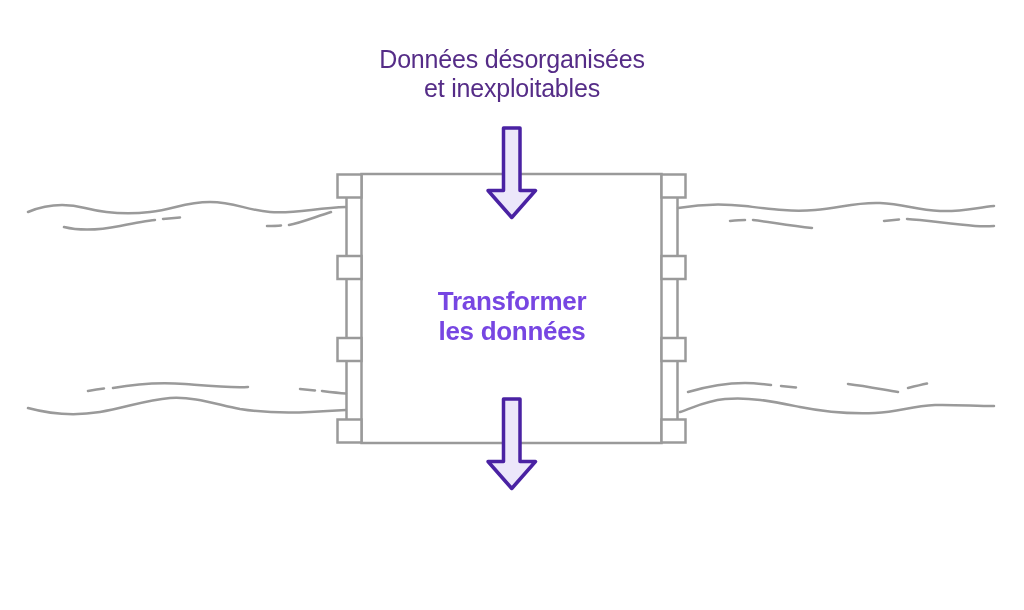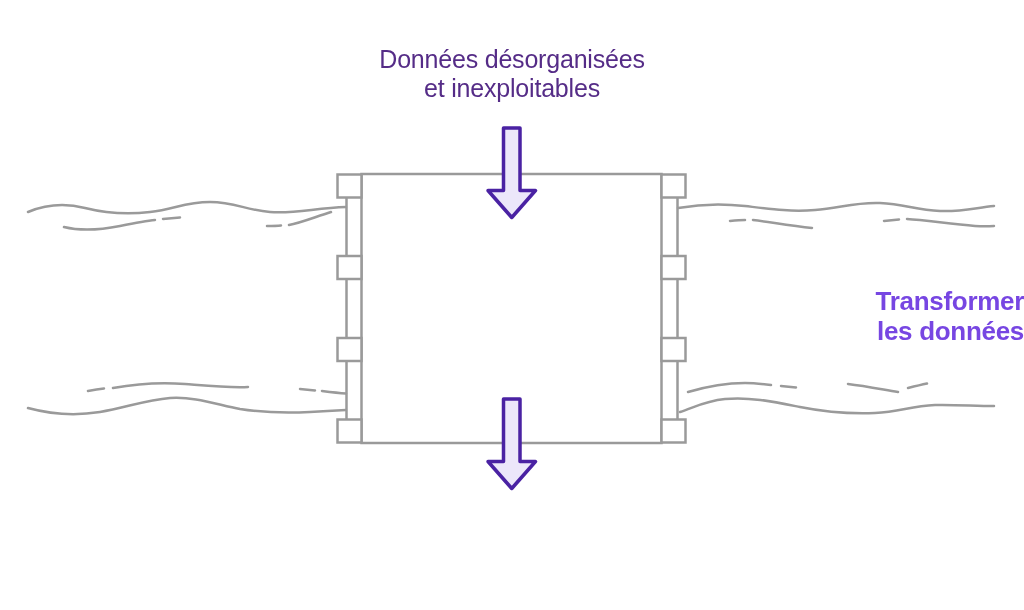--- a/index.html
+++ b/index.html
@@ -39,21 +39,20 @@
   }
   .label-input  { top: 45px; }
   .label-output { top: 501px; }
   .label-process {
     top: 286px;
     color: #7746e2;
     font-size: 26px;
     line-height: 30px;
     font-weight: 700;
     letter-spacing: -0.3px;
-    text-align: right;
   }
 </style>
 </head>
 <body>
 
 <div class="stage">
 
   <svg width="1024" height="610" viewBox="0 0 1024 610">
 
     <g fill="none" stroke="#9a9a9a" stroke-width="2.5" stroke-linecap="round">

